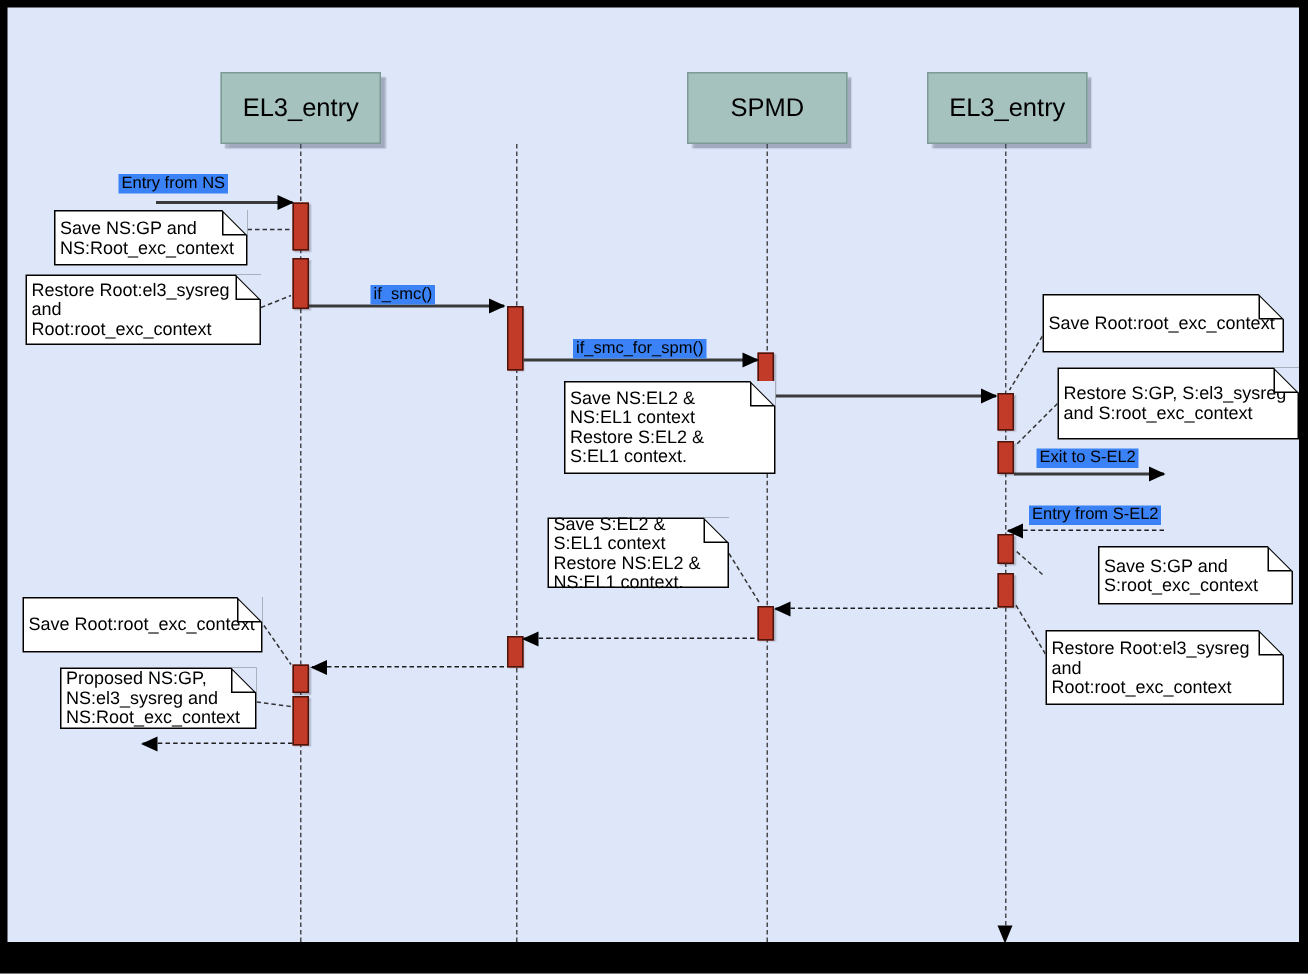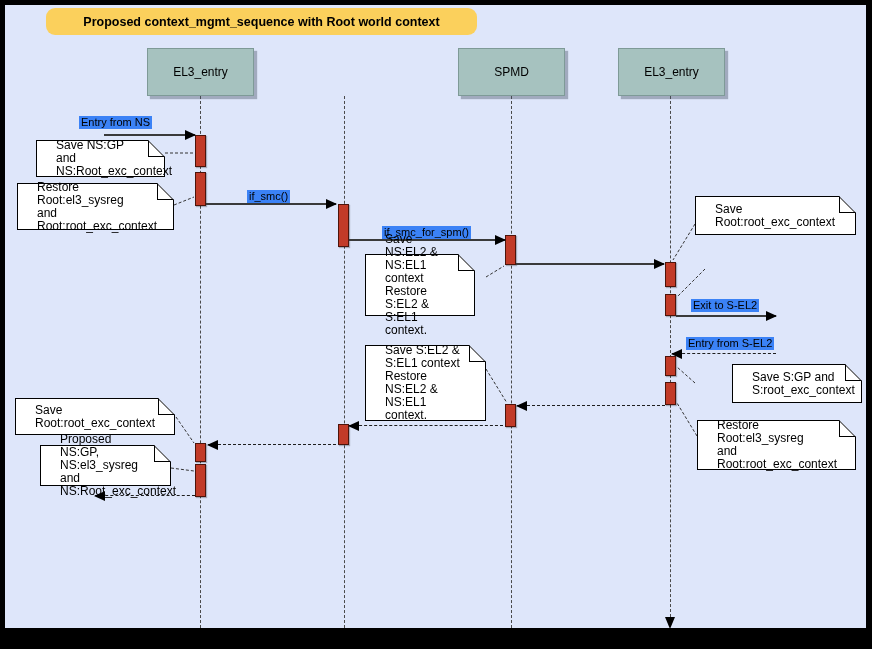--- a/index.html
+++ b/index.html
@@ -9,41 +9,41 @@
   }
   .page{position:absolute;left:5px;top:5px;width:861px;height:623px;background:#dee6fa;}
   .title{
     position:absolute;left:46px;top:8px;width:431px;height:27px;
     background:#fbd05c;border-radius:9px;display:flex;align-items:center;justify-content:center;
     font-size:12.5px;font-weight:bold;
   }
   .actor{
     position:absolute;width:107px;height:48px;background:#a6c2bf;border:1px solid #7e9a97;
     box-shadow:3px 3px 1px rgba(70,80,100,0.40);
-    display:flex;align-items:center;justify-content:center;font-size:12px;box-sizing:border-box;
+    display:flex;align-items:center;justify-content:center;font-size:17px;box-sizing:border-box;
   }
   .lifeline{position:absolute;top:96px;width:0;border-left:1px dashed #4a4a4a;}
   .bar{
     position:absolute;width:11px;background:#c23b28;border:1px solid #4d140b;box-sizing:border-box;
     box-shadow:1px 1px 1px rgba(0,0,0,0.25);
   }
   .msg{position:absolute;height:0;}
   .msg.solid{border-top:2px solid #3a3a3a;}
   .msg.dashed{border-top:1px dashed #1e1e1e;}
   .ah{position:absolute;width:0;height:0;}
   .ah.right{right:-1px;top:-6px;border-left:11px solid #000;border-top:5px solid transparent;border-bottom:5px solid transparent;}
   .ah.left{left:-1px;top:-5px;border-right:11px solid #000;border-top:5px solid transparent;border-bottom:5px solid transparent;}
   .msg.solid .ah.right{top:-6px;}
   .msg-label{
     position:absolute;font-size:11px;background:#3b82f6;padding:0 2px;white-space:nowrap;line-height:13px;
   }
   .note{
     position:absolute;background:#fff;border:1px solid #000;box-sizing:border-box;
     display:flex;flex-direction:column;justify-content:center;
-    font-size:12px;line-height:13px;padding:2px 19px;
+    font-size:12px;line-height:13px;padding:2px 3px;
   }
   .note::before{ 
     content:"";position:absolute;top:-1px;right:-1px;width:0;height:0;
     border-top:17px solid #dee6fa;border-left:17px solid transparent;
   }
   .note::after{ 
     content:"";position:absolute;top:-1px;right:-1px;width:0;height:0;
     border-bottom:17px solid #000;border-right:17px solid transparent;
   }
   .fold{ 
@@ -56,21 +56,20 @@
     border-left:5px solid transparent;border-right:5px solid transparent;border-top:12px solid #000;
   }
   svg.connectors{position:absolute;left:0;top:0;pointer-events:none;}
 </style>
 </head>
 <body>
 
 <div class="canvas">
   <div class="page"></div>
 
-  <div class="title">Proposed context_mgmt_sequence with Root world context</div>
 
   <div class="lifeline" style="left:200px;height:532px"></div>
   <div class="lifeline" style="left:344px;height:532px"></div>
   <div class="lifeline" style="left:511px;height:532px"></div>
   <div class="lifeline" style="left:670px;height:521px"></div>
   <div class="lifeline-end-arrow"></div>
 
   <div class="actor" style="left:147px;top:48px">
     <span>EL3_entry</span>
   </div>
@@ -158,32 +157,37 @@
     <span class="fold"></span>
     <div class="note-text">Save NS:GP and
 NS:Root_exc_context</div>
   </div>
   <div class="note" style="left:17px;top:183px;width:157px;height:47px">
     <span class="fold"></span>
     <div class="note-text">Restore Root:el3_sysreg
 and
 Root:root_exc_context</div>
   </div>
-  <div class="note" style="left:365px;top:254px;width:110px;height:62px">
+  <div class="note" style="left:376px;top:254px;width:141px;height:62px">
     <span class="fold"></span>
     <div class="note-text">Save NS:EL2 &amp;
 NS:EL1 context
 Restore S:EL2 &amp;
 S:EL1 context.</div>
   </div>
   <div class="note" style="left:695px;top:196px;width:161px;height:39px">
     <span class="fold"></span>
     <div class="note-text">Save Root:root_exc_context</div>
   </div>
-  <div class="note" style="left:365px;top:345px;width:121px;height:76px">
+  <div class="note" style="left:705px;top:245px;width:161px;height:48px">
+    <span class="fold"></span>
+    <div class="note-text">Restore S:GP, S:el3_sysreg
+and S:root_exc_context</div>
+  </div>
+  <div class="note" style="left:365px;top:345px;width:121px;height:47px">
     <span class="fold"></span>
     <div class="note-text">Save S:EL2 &amp;
 S:EL1 context
 Restore NS:EL2 &amp;
 NS:EL1 context.</div>
   </div>
   <div class="note" style="left:732px;top:364px;width:130px;height:39px">
     <span class="fold"></span>
     <div class="note-text">Save S:GP and
 S:root_exc_context</div>

